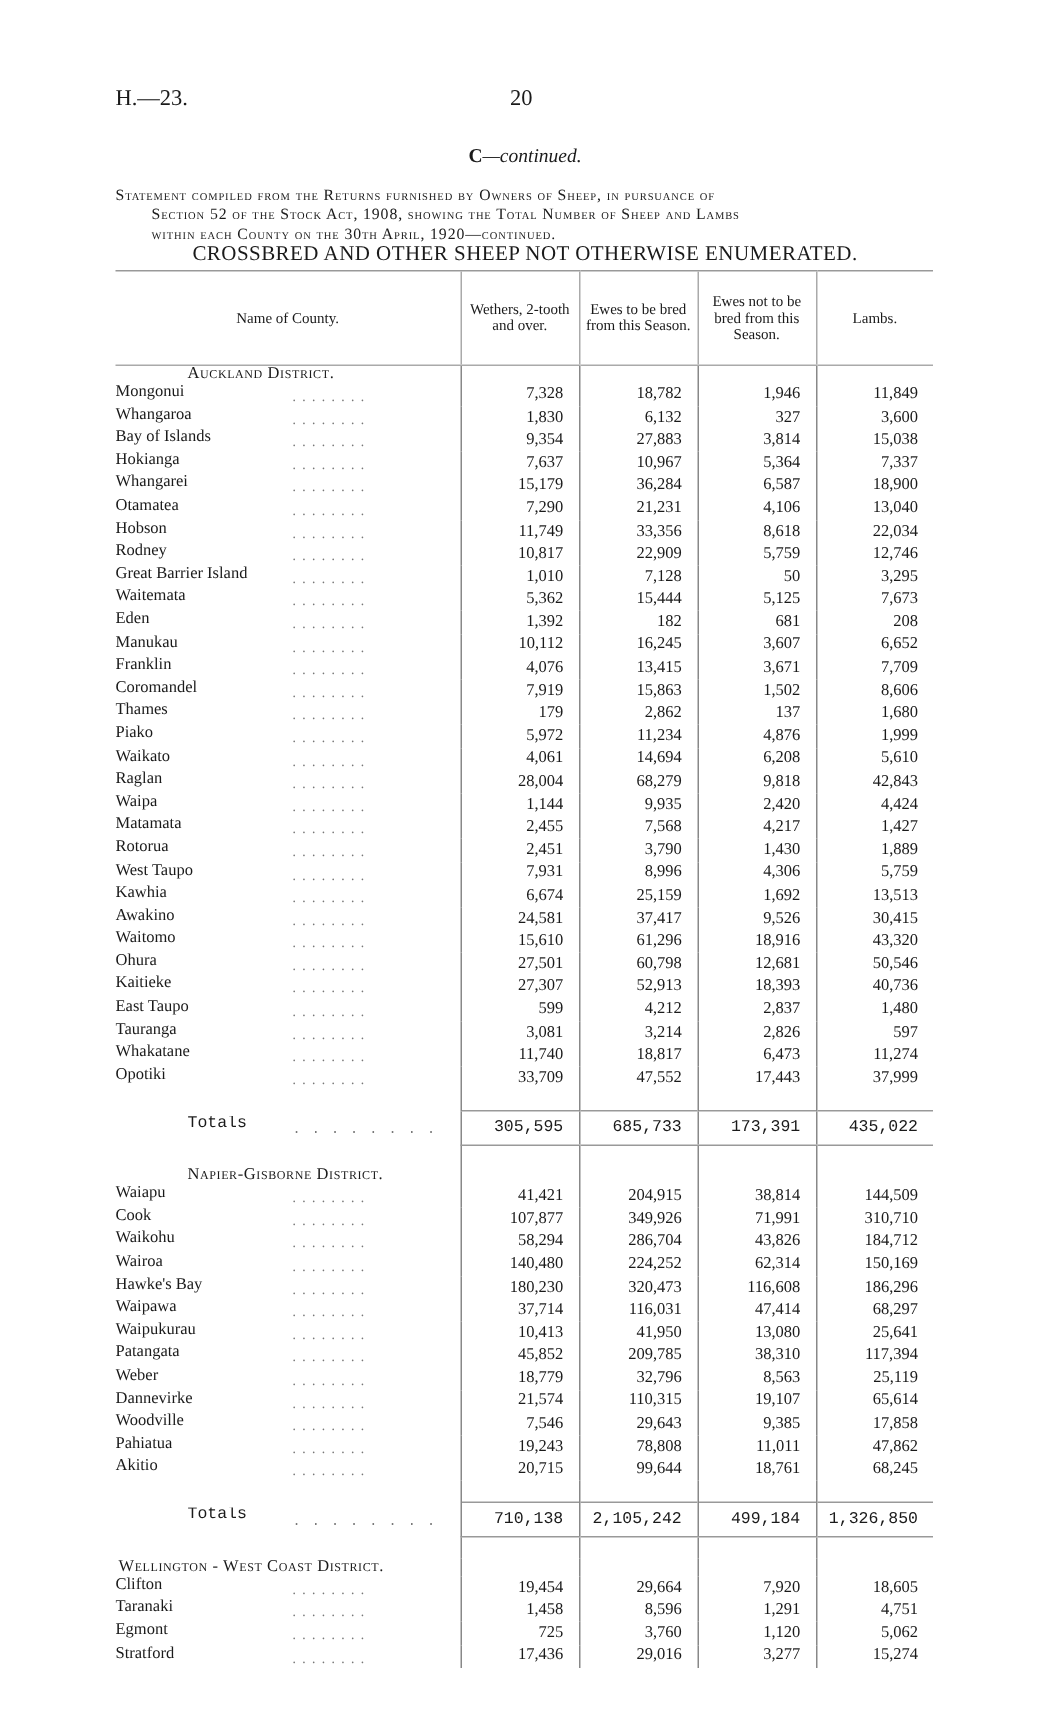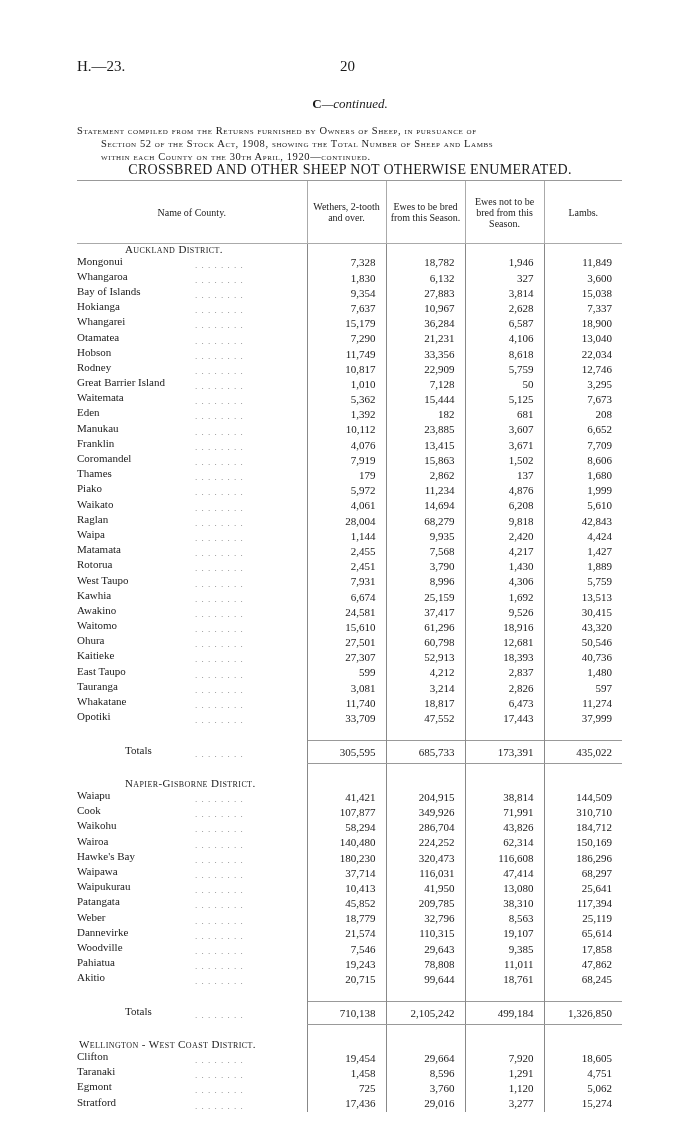--- a/index.html
+++ b/index.html
@@ -20,21 +20,21 @@
   table.t th { font-weight: normal; font-size: 10px; line-height: 11px; text-align: center; height: 62px; border-top: 1px solid #999; border-bottom: 1px solid #aaa; border-left: 1px solid #aaa; padding: 0 2px; }
   table.t th.first { border-left: none; }
   table.t td { height: 11.6px; line-height: 11.6px; padding: 0; white-space: nowrap; }
   table.t td.num { text-align: right; padding-right: 10px; border-left: 1px solid #888; }
   table.t td.name { padding-left: 0; margin-left: 24px; }
   td.name .nm { display: inline-block; width: 118px; overflow: hidden; }
   td.name .dt { color: #777; letter-spacing: 1px; font-size: 9px; }
   tr.district td.name { font-variant: small-caps; padding-left: 48px; font-size: 11px; letter-spacing: 0.4px; }
   tr.district.dw td.name { padding-left: 2px; }
   tr.spacer td { height: 14px; }
-  tr.totals td { height: 22px; border-top: 1px solid #999; border-bottom: 1px solid #999; }
+  tr.totals td { height: 22px; border-top: 1px solid #999; border-bottom: 1px solid #999; font-family: Liberation Mono, monospace; }
   tr.totals td.name { border-top: none; border-bottom: none; padding-left: 48px; }
   tr.totals td.name .nm { width: 70px; }
 </style>
 </head>
 <body>
 
 <div class="ref">H.—23.</div>
 <div class="pageno">20</div>
 <div class="ctitle"><b>C</b><i>—continued.</i></div>
 <div class="statement">
@@ -87,21 +87,21 @@
         <td class="name"><span class="nm">Bay of Islands</span><span class="dt">. .     . .     . .     . .</span></td>
         <td class="num">9,354</td>
         <td class="num">27,883</td>
         <td class="num">3,814</td>
         <td class="num">15,038</td>
       </tr>
       <tr>
         <td class="name"><span class="nm">Hokianga</span><span class="dt">. .     . .     . .     . .</span></td>
         <td class="num">7,637</td>
         <td class="num">10,967</td>
-        <td class="num">2,628</td>
+        <td class="num">5,364</td>
         <td class="num">7,337</td>
       </tr>
       <tr>
         <td class="name"><span class="nm">Whangarei</span><span class="dt">. .     . .     . .     . .</span></td>
         <td class="num">15,179</td>
         <td class="num">36,284</td>
         <td class="num">6,587</td>
         <td class="num">18,900</td>
       </tr>
       <tr>
@@ -142,21 +142,21 @@
       <tr>
         <td class="name"><span class="nm">Eden</span><span class="dt">. .     . .     . .     . .</span></td>
         <td class="num">1,392</td>
         <td class="num">182</td>
         <td class="num">681</td>
         <td class="num">208</td>
       </tr>
       <tr>
         <td class="name"><span class="nm">Manukau</span><span class="dt">. .     . .     . .     . .</span></td>
         <td class="num">10,112</td>
-        <td class="num">23,885</td>
+        <td class="num">16,245</td>
         <td class="num">3,607</td>
         <td class="num">6,652</td>
       </tr>
       <tr>
         <td class="name"><span class="nm">Franklin</span><span class="dt">. .     . .     . .     . .</span></td>
         <td class="num">4,076</td>
         <td class="num">13,415</td>
         <td class="num">3,671</td>
         <td class="num">7,709</td>
       </tr>

